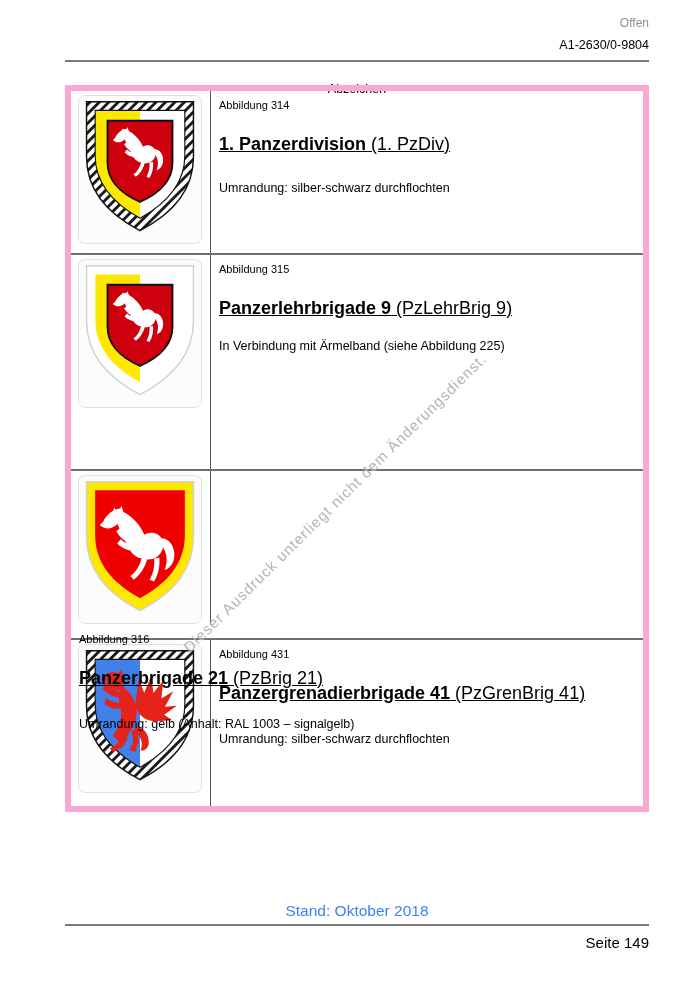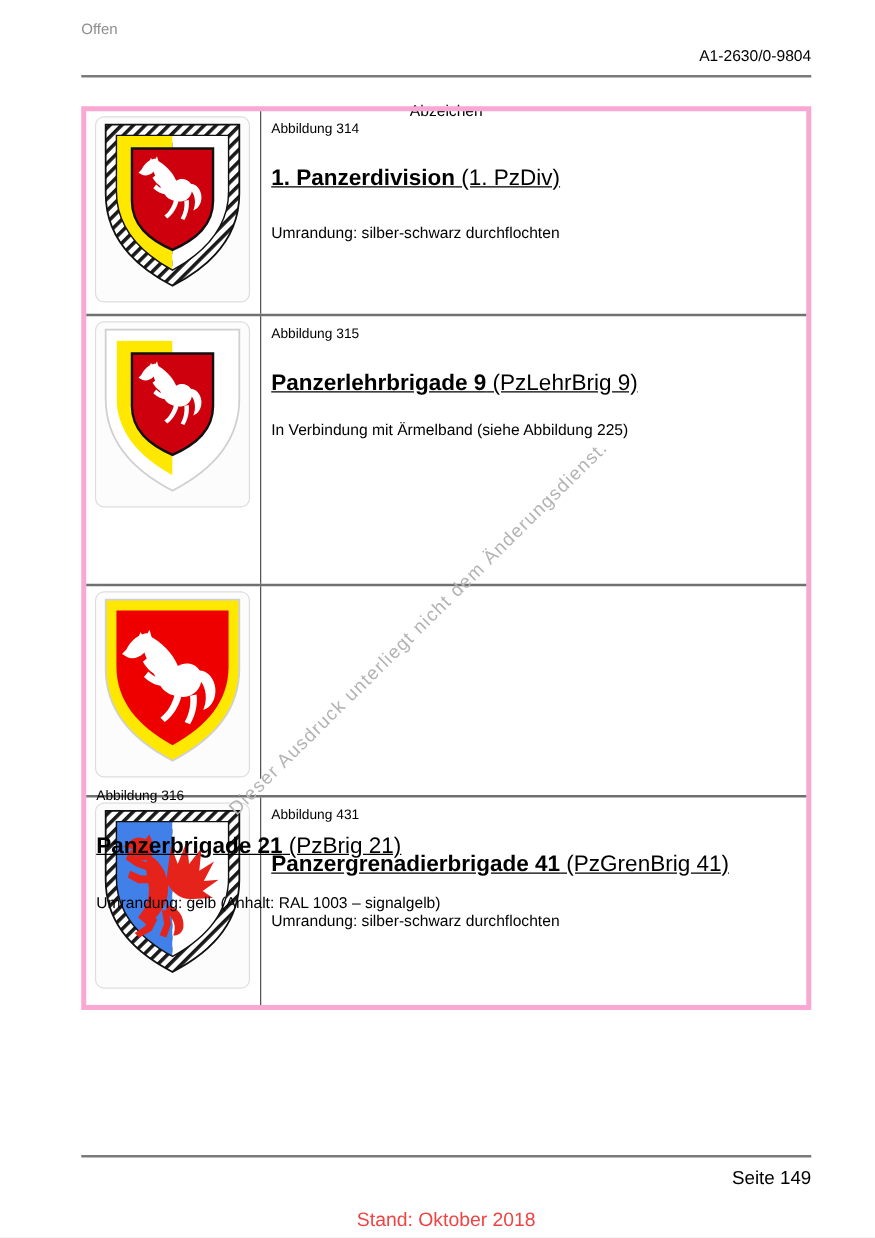--- a/index.html
+++ b/index.html
@@ -3,28 +3,28 @@
 <meta charset="utf-8">
 <style>
   * { margin:0; padding:0; box-sizing:border-box; }
   html,body { background:#e8e8e8; }
   .page {
     position:relative; width:700px; height:990px; background:#ffffff;
     font-family:"Liberation Sans", sans-serif; color:#000; overflow:hidden;
     margin:0 auto;
   }
   
-  .hdr-offen { position:absolute; top:16px; left:65px; width:584px; text-align:left;
+  .hdr-offen { position:absolute; top:16px; left:65px; width:584px; text-align:right;
     font-size:12px; color:#8e8e8e; }
   .hdr-title { position:absolute; top:38px; left:65px; width:584px; text-align:center;
     font-size:12.5px; color:#000;margin-top:44px; }
   .hdr-num { position:absolute; top:38px; right:51px; font-size:12.5px; color:#000; }
   .hdr-rule { position:absolute; top:60px; left:65px; width:584px; height:2px; background:#7a7a7a; }
   
-  .btable { position:absolute; top:85px; left:65px; width:584px; border:4px solid #f9a8d4; }
+  .btable { position:absolute; top:85px; left:65px; width:584px; border:6px solid #f9a8d4; }
   .trow { display:flex; border-bottom:2px solid #707070; }
   .trow:last-child { border-bottom:none; }
   .r0 { height:164px; } .r1 { height:216px; } .r2 { height:169px;flex-direction:column; } .r3 { height:166px; }
   .cell-badge { width:140px; border-right:1px solid #555; padding:3px 0 0 6px; }
   .cell-text { position:relative; flex:1; }
   .fig-label { position:absolute; top:8px; left:8px; font-size:11px; }
   .row-title { position:absolute; top:43px; left:8px; font-size:18px;text-decoration:underline; }
   .row-title .b { font-weight:bold; }
   .bline { position:absolute; left:8px; font-size:12.5px; }
   .r0 .l0 { top:90px; }
@@ -34,22 +34,22 @@
   
   .watermark {
     position:absolute; left:186px; top:641px; width:480px;
     font-size:15px; letter-spacing:1px; color:#b3b3b3;
     transform:rotate(-44.6deg); transform-origin:0 50%;
     pointer-events:none; z-index:5; white-space:nowrap;
   }
   
   .ftr-rule { position:absolute; top:924px; left:65px; width:584px; height:2px; background:#7a7a7a; }
   .ftr-page { position:absolute; top:934px; right:51px; font-size:15px; color:#000; }
-  .ftr-stand { position:absolute; top:968px; left:65px; width:584px; text-align:center;
-    font-size:15.5px; color:#ef4444; }
+  .ftr-stand { position:absolute; top:902px; left:65px; width:584px; text-align:center;
+    font-size:15.5px; color:#3b82f6; }
   svg { display:block; }
 </style>
 </head>
 <body>
 
 <svg width="0" height="0" style="position:absolute" aria-hidden="true">
   <defs>
     <g id="horse-shape">
       <path d="M21,11 L25,20 L17,20 Z"></path>
       <path d="M29,9 L32,19 L24,19 Z"></path>

